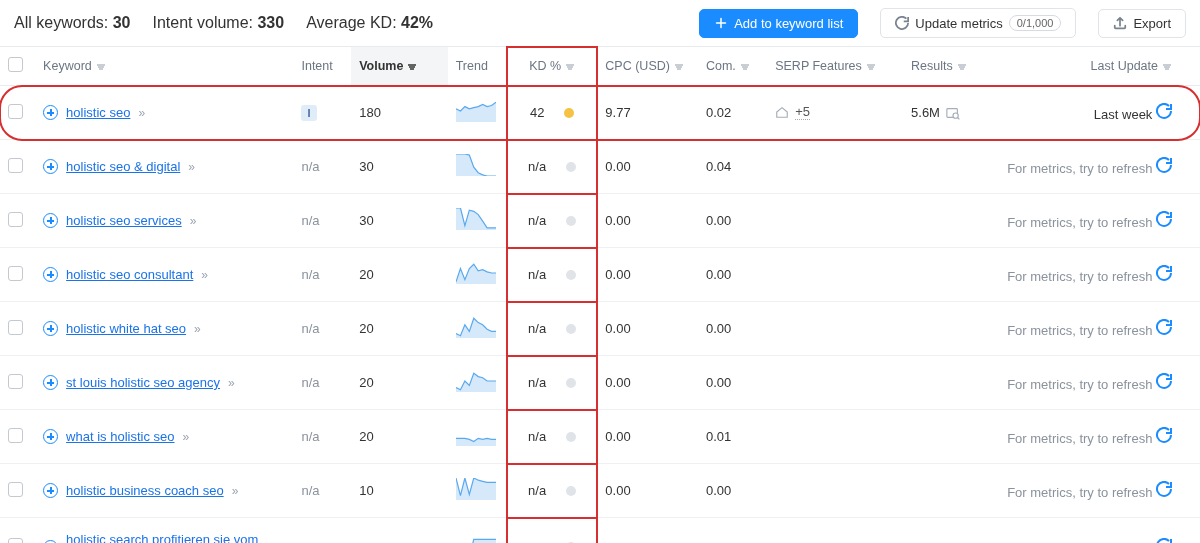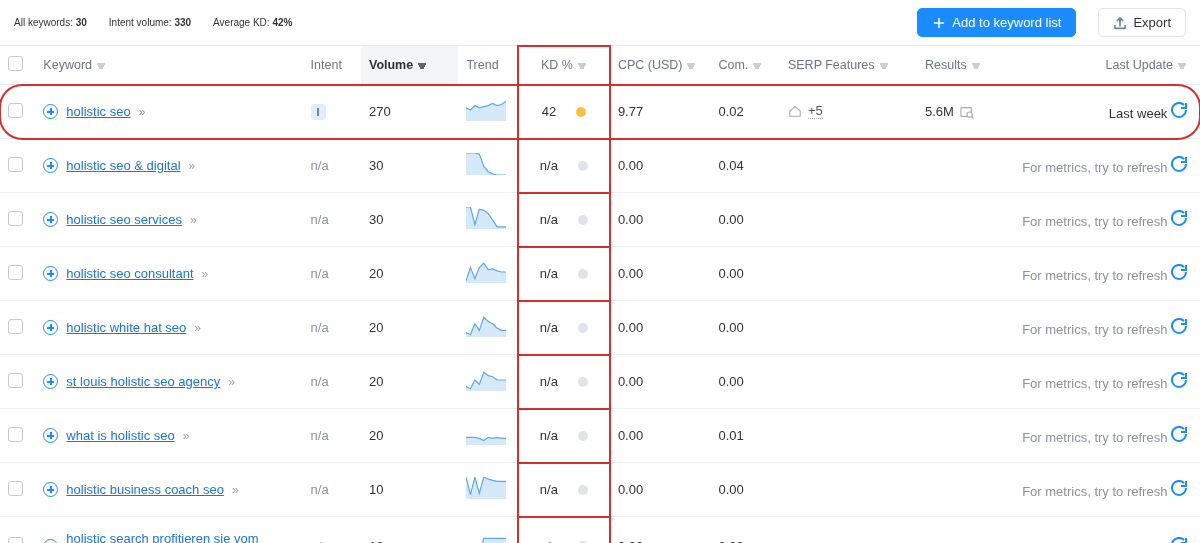--- a/index.html
+++ b/index.html
@@ -9,21 +9,21 @@
     color: #333;
     background: #fff;
     width: 1200px;
   }
   .toolbar {
     display: flex;
     align-items: center;
     padding: 8px 14px;
     gap: 22px;
   }
-  .toolbar .stats { display:flex; gap:22px; color:#333; font-size:10px;}
+  .toolbar .stats { display:flex; gap:22px; color:#333; font-size:16px;}
   .toolbar .stats b { font-weight:700; }
   .toolbar .spacer { flex:1; }
   .btn { display:inline-flex; align-items:center; gap:6px; padding:6px 14px; border-radius:5px; font-size:13px; cursor:pointer; border:1px solid #e0e3e8; background:#fff; color:#333; }
   .btn-primary { background:#1a8cff; color:#fff; border:1px solid #1a8cff; }
   .btn .mini-pill { background:#fff; border:1px solid #d6dbe1; color:#666; border-radius:10px; padding:1px 7px; font-size:11px; }
   .icon { display:inline-flex; width:14px; height:14px; align-items:center; justify-content:center; }
   table { width:100%; border-collapse: collapse; }
   thead th {
     text-align:left; font-weight:400; color:#6b7684; font-size:12.5px;
     padding:10px 8px; border-top:1px solid #e8ebee; border-bottom:1px solid #e8ebee;
@@ -46,21 +46,21 @@
   .spark { width:40px; height:22px; }
   .kd-wrap { display:inline-flex; align-items:center; gap:20px; justify-content:center;}
   .dot { width:10px; height:10px; border-radius:50%; display:inline-block; }
   .dot-grey { background:#e0e3e8; }
   .dot-orange { background:#f6c244; }
   .serp-cell { color:#8a929c; display:inline-flex; gap:6px; align-items:center;}
   .serp-num { color:#555; border-bottom:1px dotted #aaa; }
   .zoom-icon { width:14px; height:14px; }
   .muted { color:#8a929c; }
   .refresh { color:#1a8cff; width:16px; height:16px; display:inline-flex; }
-  .last-col { text-align:right; padding-right:13px; }
+  .last-col { text-align:right; padding-right:28px; }
   .row-highlight { outline:2px solid #d62f2f; outline-offset:-1px;border-radius:22px; }
   .kd-highlight { outline:2px solid #d62f2f; outline-offset:-1px; }
   .sort-icon { width:10px; height:10px; margin-left:4px; vertical-align:middle; }
   .sort-svg { stroke:#b8bec7; }
   th.sorted .sort-svg { stroke:#333; }
   .results-cell{ display:inline-flex; align-items:center; gap:6px; justify-content:flex-end;}
 </style>
 </head>
 <body>
 
@@ -80,20 +80,30 @@
     </span>
   </div>
   <div class="spacer"></div>
   <button class="btn btn-primary">
     <span class="icon">
       <svg viewBox="0 0 16 16" width="12" height="12">
           <path d="M8 2v12M2 8h12" stroke="#fff" stroke-width="2" stroke-linecap="round"></path>
         </svg>
     </span>
     <span>Add to keyword list</span>
+  </button>
+  <button class="btn">
+    <span class="icon">
+      <svg viewBox="0 0 16 16" width="14" height="14">
+          <path d="M13 3a7 7 0 1 0 2 5" fill="none" stroke="#7a838f" stroke-width="2"></path>
+          <path d="M15 1l0 5l-5 0" fill="none" stroke="#7a838f" stroke-width="2"></path>
+        </svg>
+    </span>
+    <span>Update metrics</span>
+    <span class="mini-pill">0/1,000</span>
   </button>
   <button class="btn">
     <span class="icon">
       <svg viewBox="0 0 16 16" width="14" height="14">
           <path d="M8 11V2M5 5l3-3 3 3M2 11v2a1 1 0 0 0 1 1h10a1 1 0 0 0 1-1v-2" fill="none" stroke="#7a838f" stroke-width="2" stroke-linecap="round" stroke-linejoin="round"></path>
         </svg>
     </span>
     <span>Export</span>
   </button>
 </div>
@@ -147,21 +157,21 @@
       <tr class="row-highlight">
         <td><input type="checkbox" class="chk" style=""></td>
         <td>
           <div class="kwcell">
             <span class="plus-circle"></span>
             <a href="#" class="kw-link" style="white-space:normal;max-width:210px;display:inline-block">holistic seo</a>
             <span class="chevrons">»</span>
           </div>
         </td>
         <td><span class="intent-badge">I</span></td>
-        <td class="num-right">270</td>
+        <td class="num-right">180</td>
         <td><svg class="spark" viewBox="0 0 40 22">
             <path d="M0,22 L0,8.8 L4.444444444444445,11 L8.88888888888889,6.600000000000001 L13.333333333333332,8.8 L17.77777777777778,7.699999999999999 L22.22222222222222,6.600000000000001 L26.666666666666664,4.399999999999999 L31.11111111111111,6.600000000000001 L35.55555555555556,5.5 L40,2.1999999999999993 L40,22 Z" fill="#d6e9fb"></path>
             <path d="M0,8.8 L4.444444444444445,11 L8.88888888888889,6.600000000000001 L13.333333333333332,8.8 L17.77777777777778,7.699999999999999 L22.22222222222222,6.600000000000001 L26.666666666666664,4.399999999999999 L31.11111111111111,6.600000000000001 L35.55555555555556,5.5 L40,2.1999999999999993" fill="none" stroke="#5aa9ee" stroke-width="1.2"></path>
           </svg></td>
         <td class="num-center kd-highlight"><span class="kd-wrap">
             <span>42</span>
             <span class="dot dot-orange"></span>
           </span></td>
         <td class="num-right">9.77</td>
         <td class="num-right">0.02</td>

